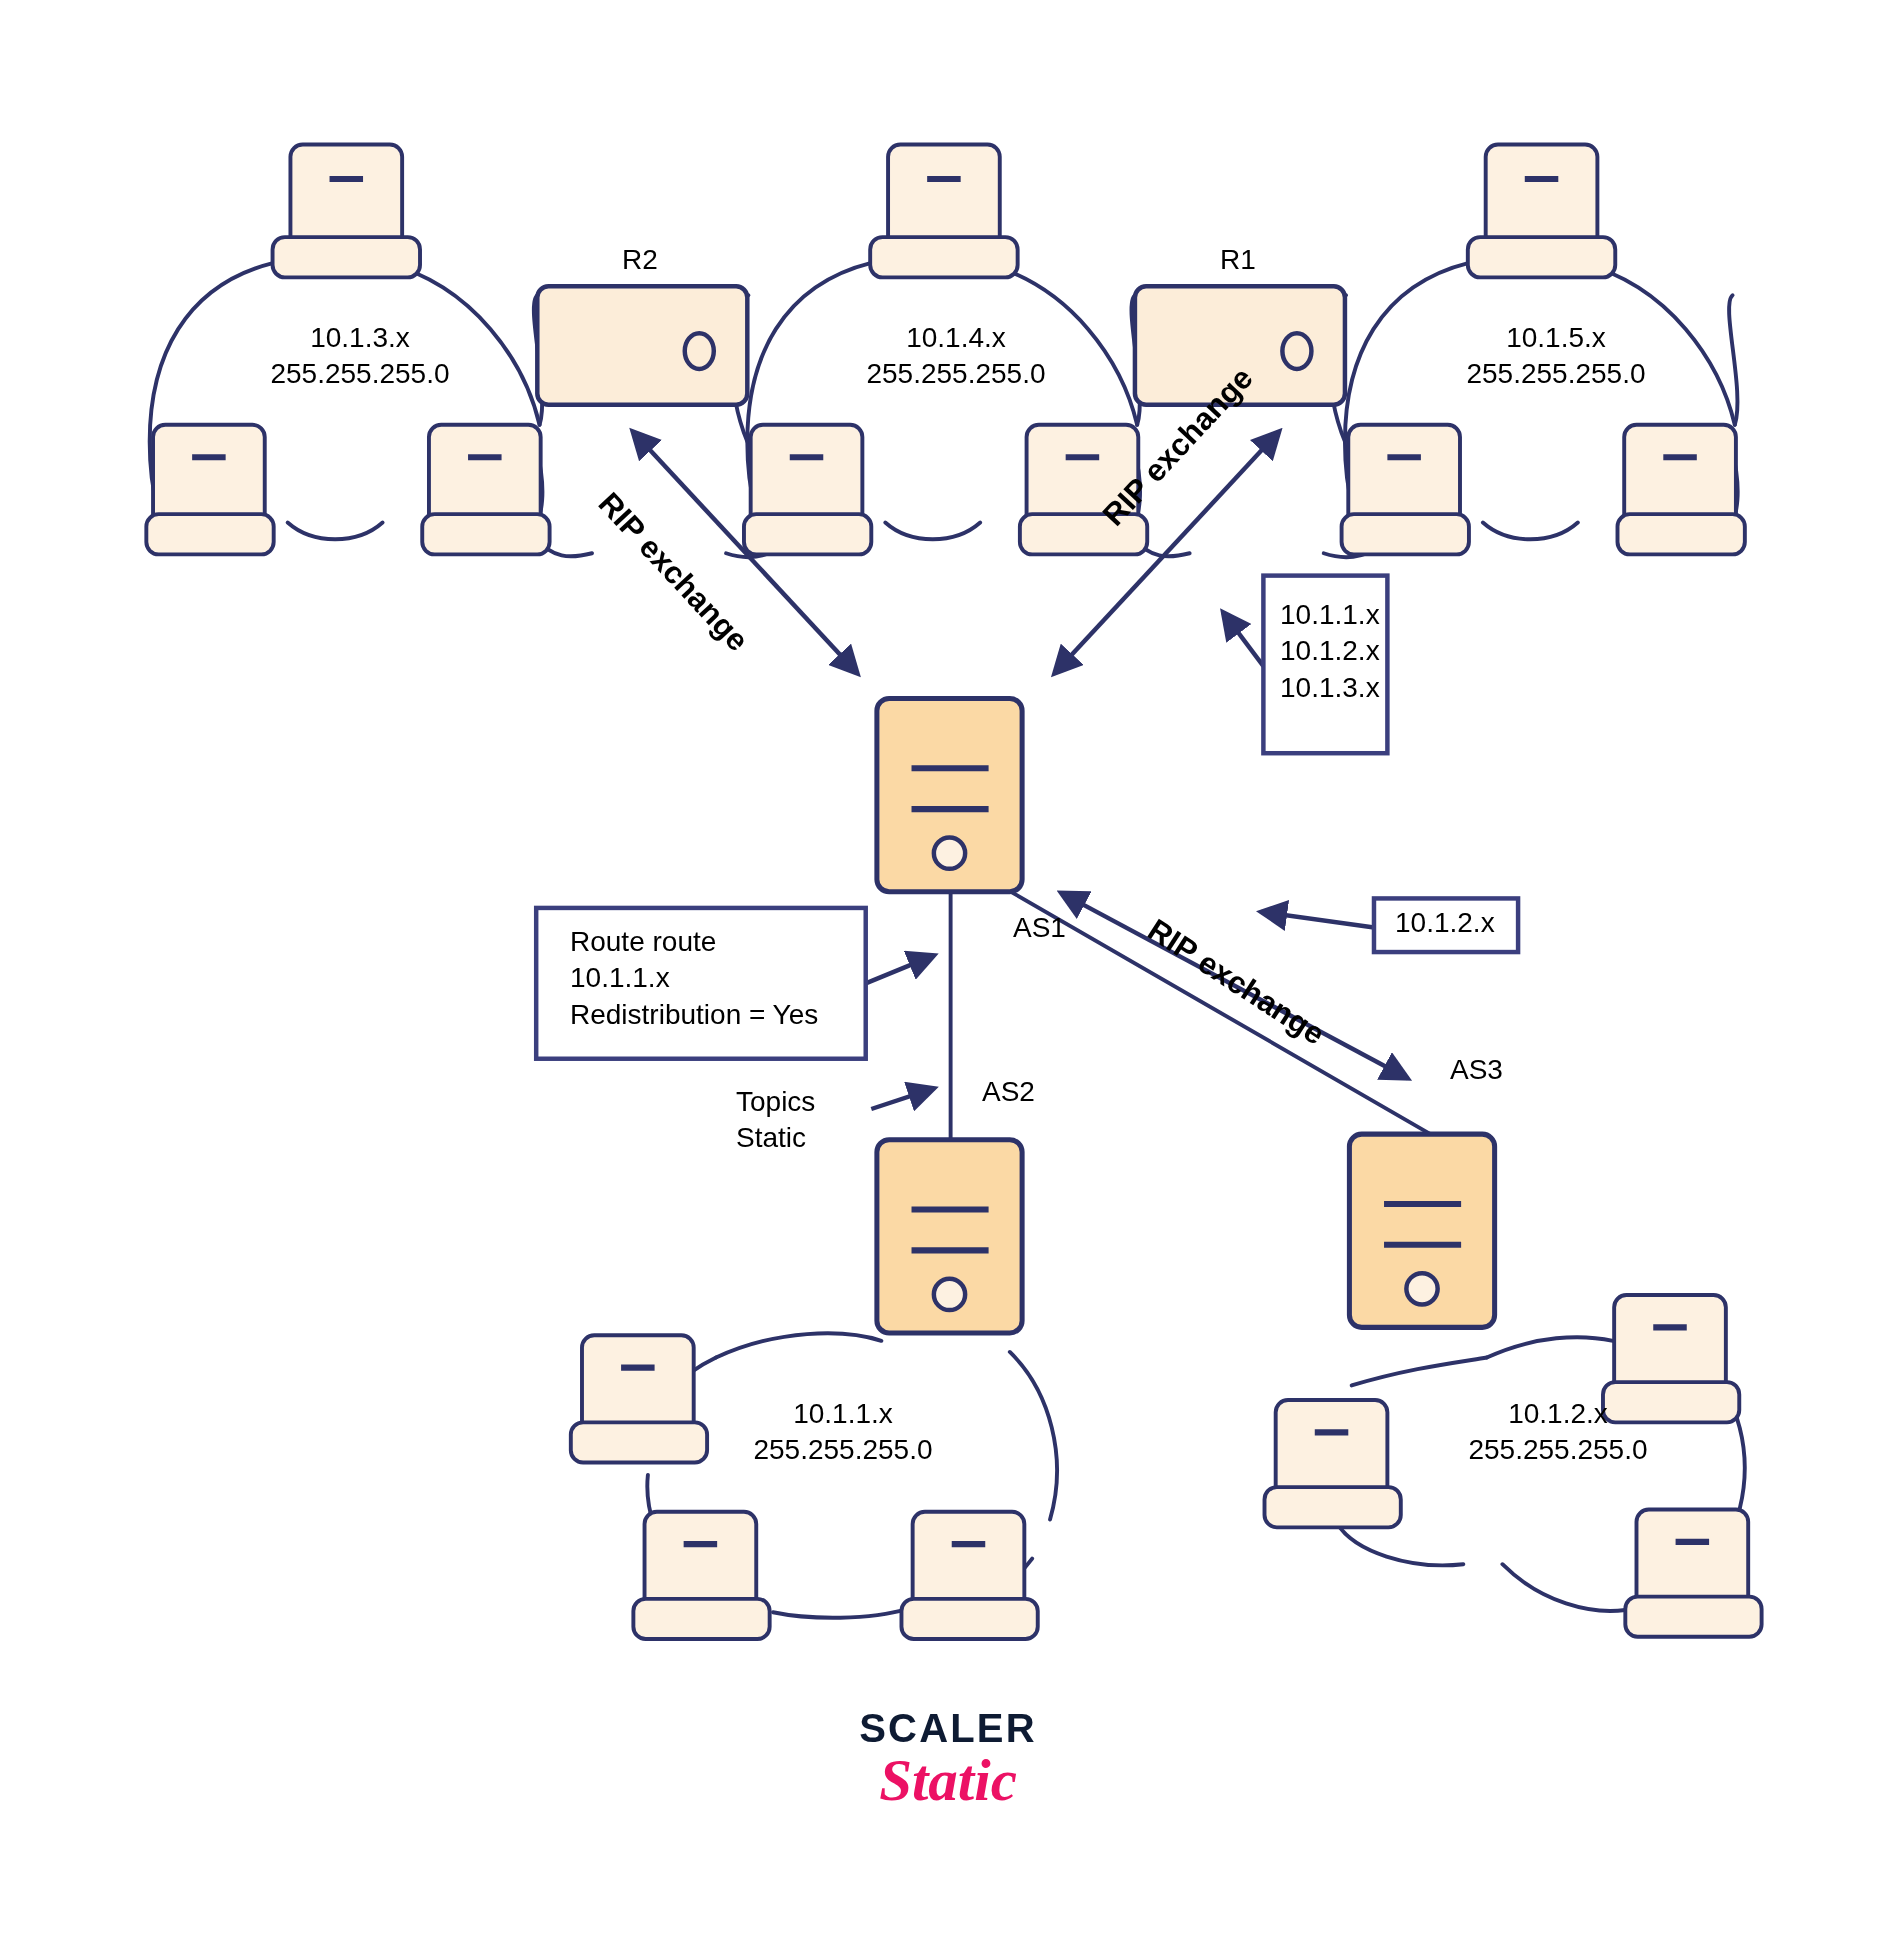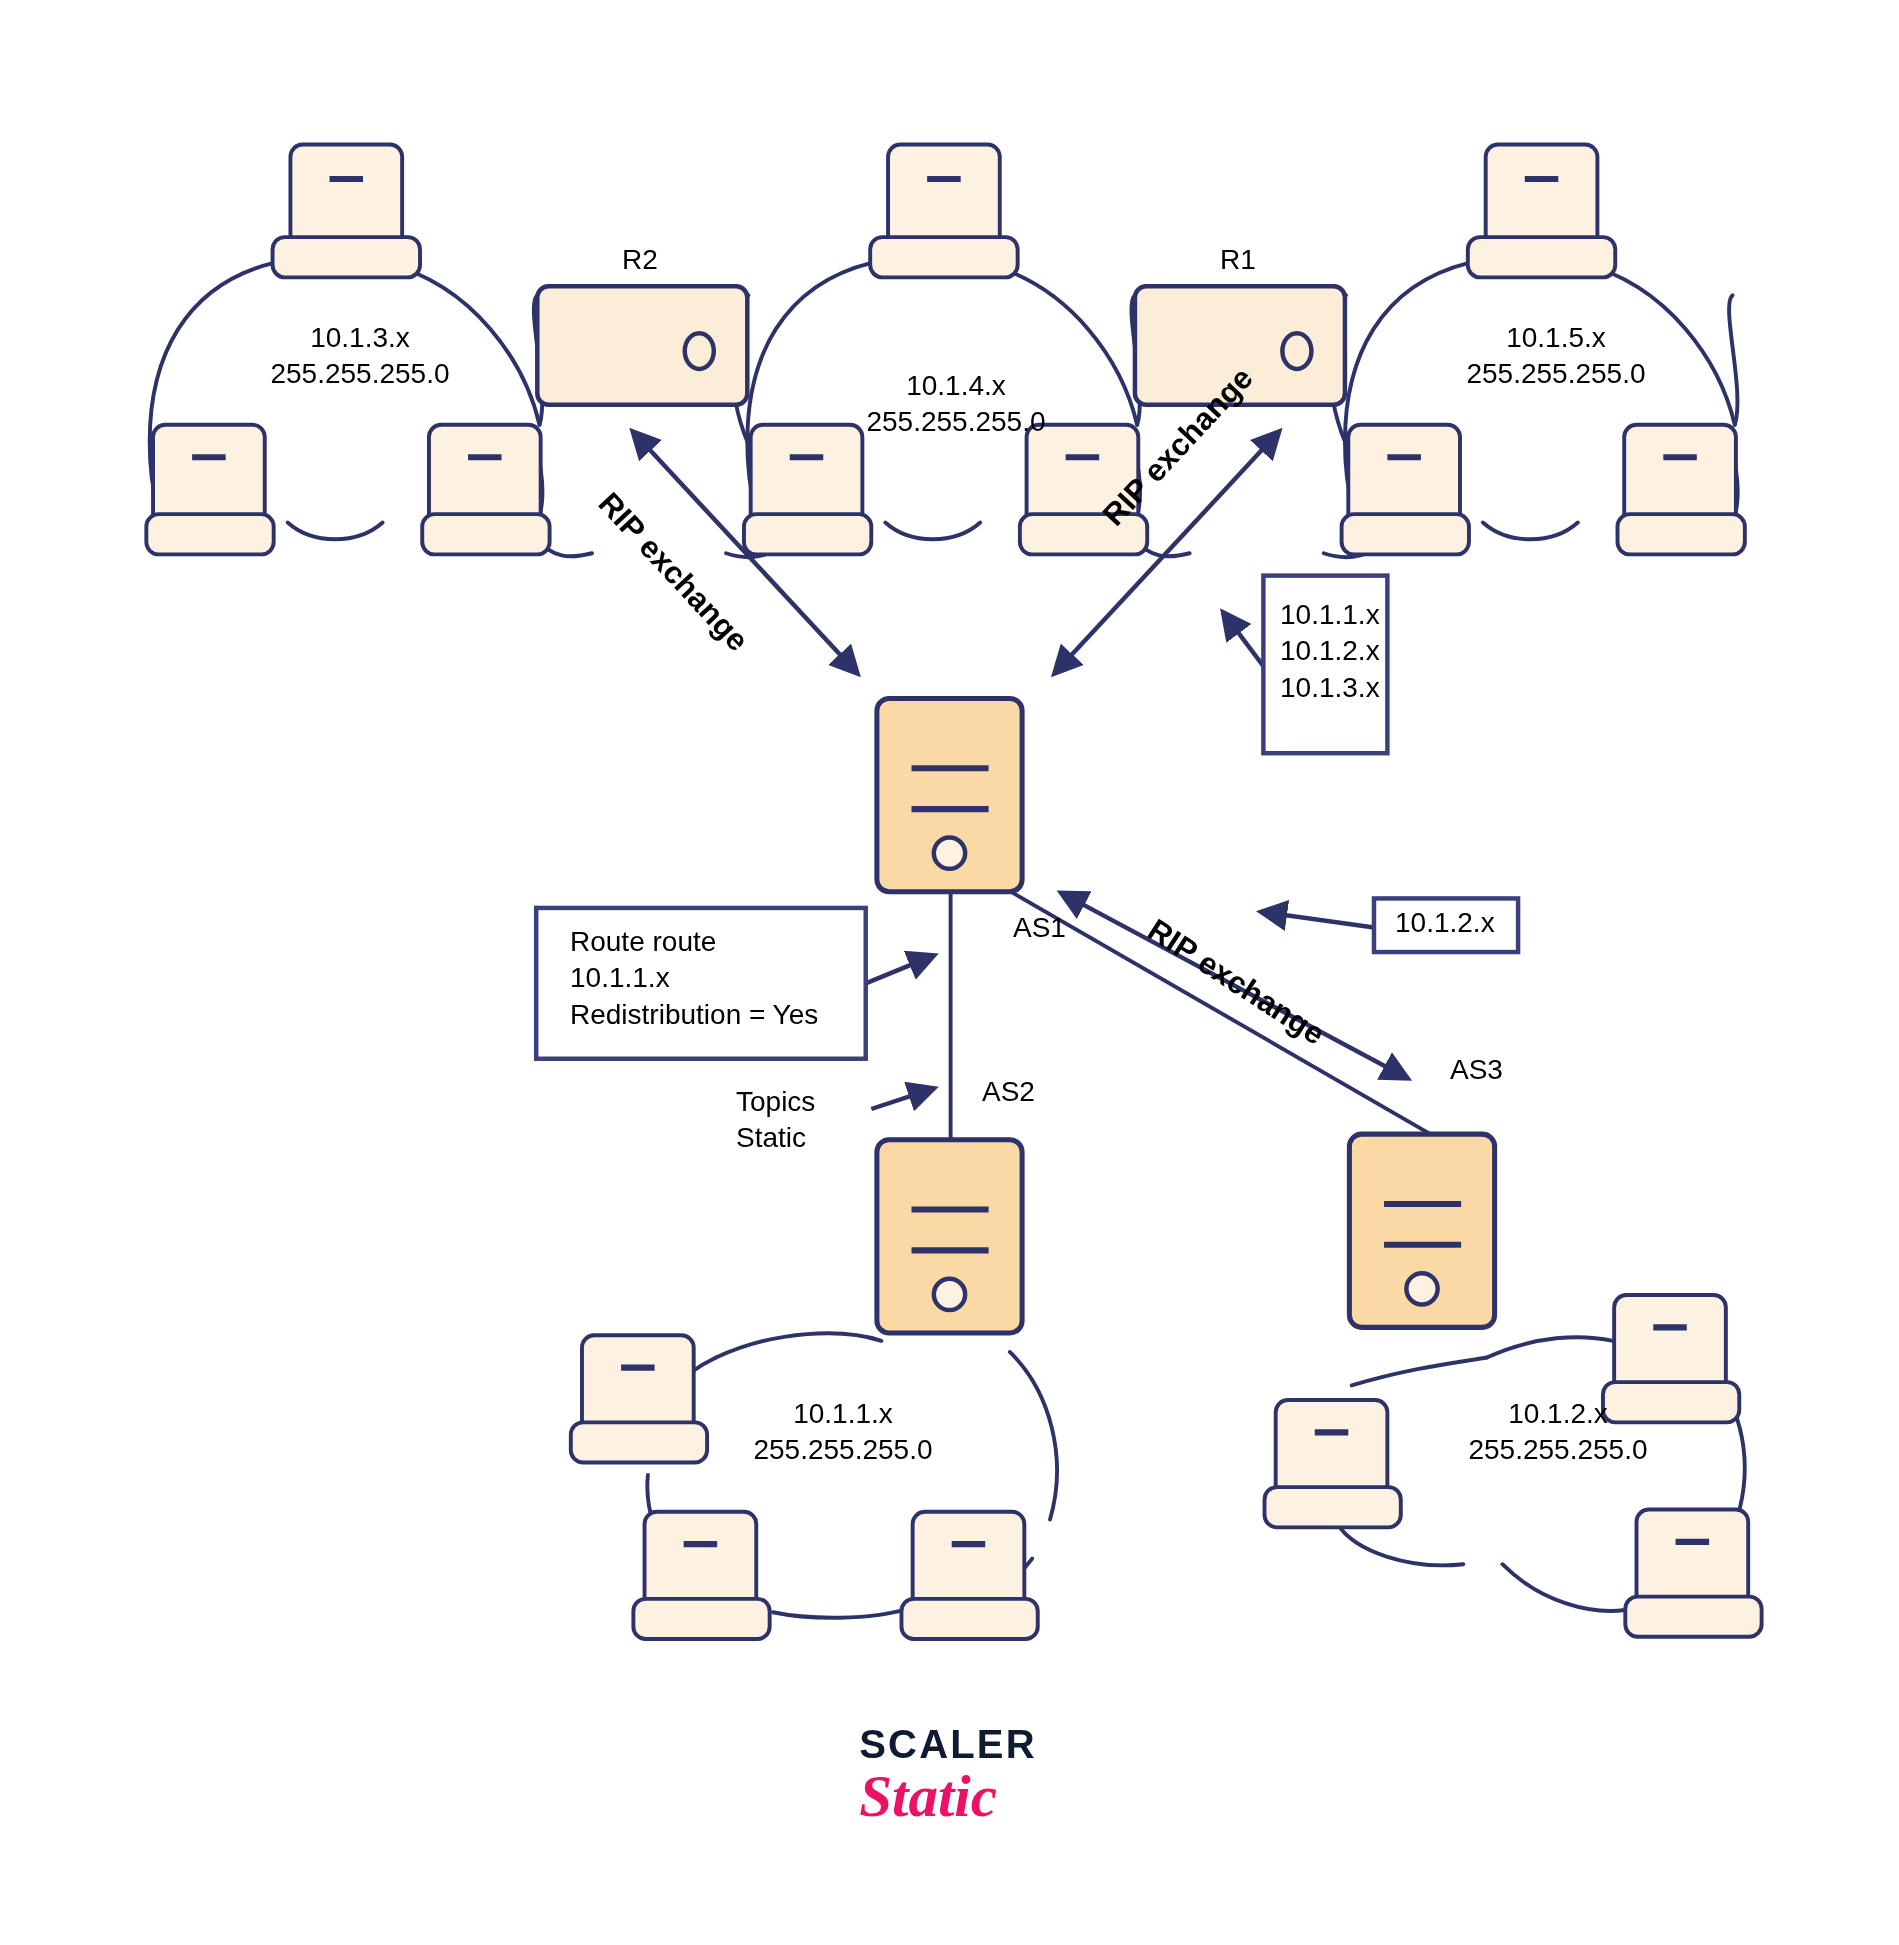--- a/index.html
+++ b/index.html
@@ -26,22 +26,22 @@
     font-family:"Liberation Sans", sans-serif;
     font-style:normal;
     font-weight:bold;
     font-size:31px;
     color:#000000;
     white-space:pre;
     transform-origin:left center;
   }
   .logo{
     position:absolute;
+    text-align:center;
     transform:translateX(-50%);
-    margin-top:16px;
   }
   .logo .scaler{
     font-family:"Liberation Sans", sans-serif;
     font-weight:bold;
     font-size:40px;
     letter-spacing:2.2px;
     color:#0E1B33;
     display:block;
     line-height:1;
   }
@@ -251,21 +251,21 @@
 
     <g id="boxes" fill="#FFFFFF" stroke="#3B3F7E" stroke-width="8">
       <rect x="2262" y="1030" width="222" height="318"></rect>
       <rect x="960" y="1625" width="590" height="270"></rect>
       <rect x="2460" y="1608" width="258" height="96"></rect>
     </g>
   </svg>
 
   <div class="lbl netlbl" style="left:360px;top:320px;"><span>10.1.3.x</span><br><span>255.255.255.0</span></div>
 
-  <div class="lbl netlbl" style="left:956px;top:320px;margin-top:48px;"><span>10.1.4.x</span><br><span>255.255.255.0</span></div>
+  <div class="lbl netlbl" style="left:956px;top:320px;"><span>10.1.4.x</span><br><span>255.255.255.0</span></div>
 
   <div class="lbl netlbl" style="left:1556px;top:320px;"><span>10.1.5.x</span><br><span>255.255.255.0</span></div>
 
   <div class="lbl netlbl" style="left:843px;top:1396px;"><span>10.1.1.x</span><br><span>255.255.255.0</span></div>
 
   <div class="lbl netlbl" style="left:1558px;top:1396px;"><span>10.1.2.x</span><br><span>255.255.255.0</span></div>
 
   <div class="lbl routerlbl" style="left:640px;top:242px;">R2</div>
   <div class="lbl routerlbl" style="left:1238px;top:242px;">R1</div>
 

